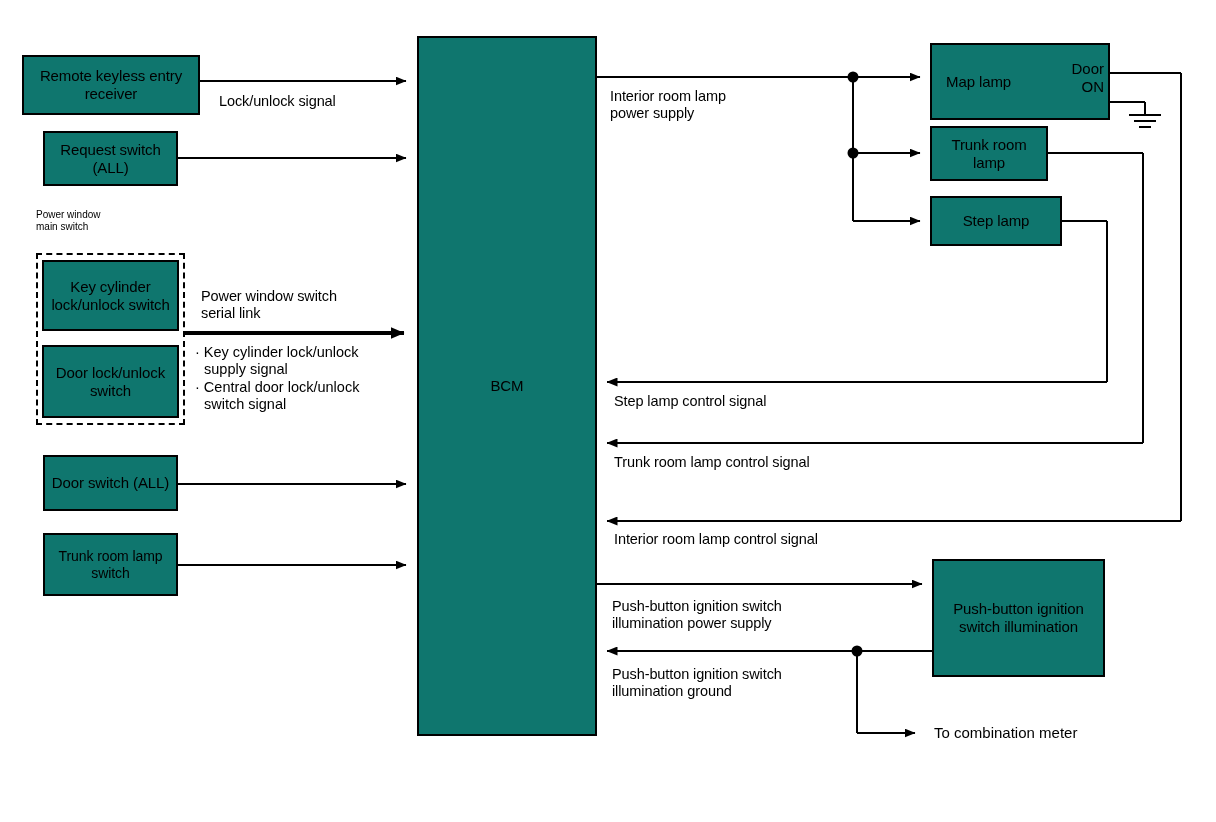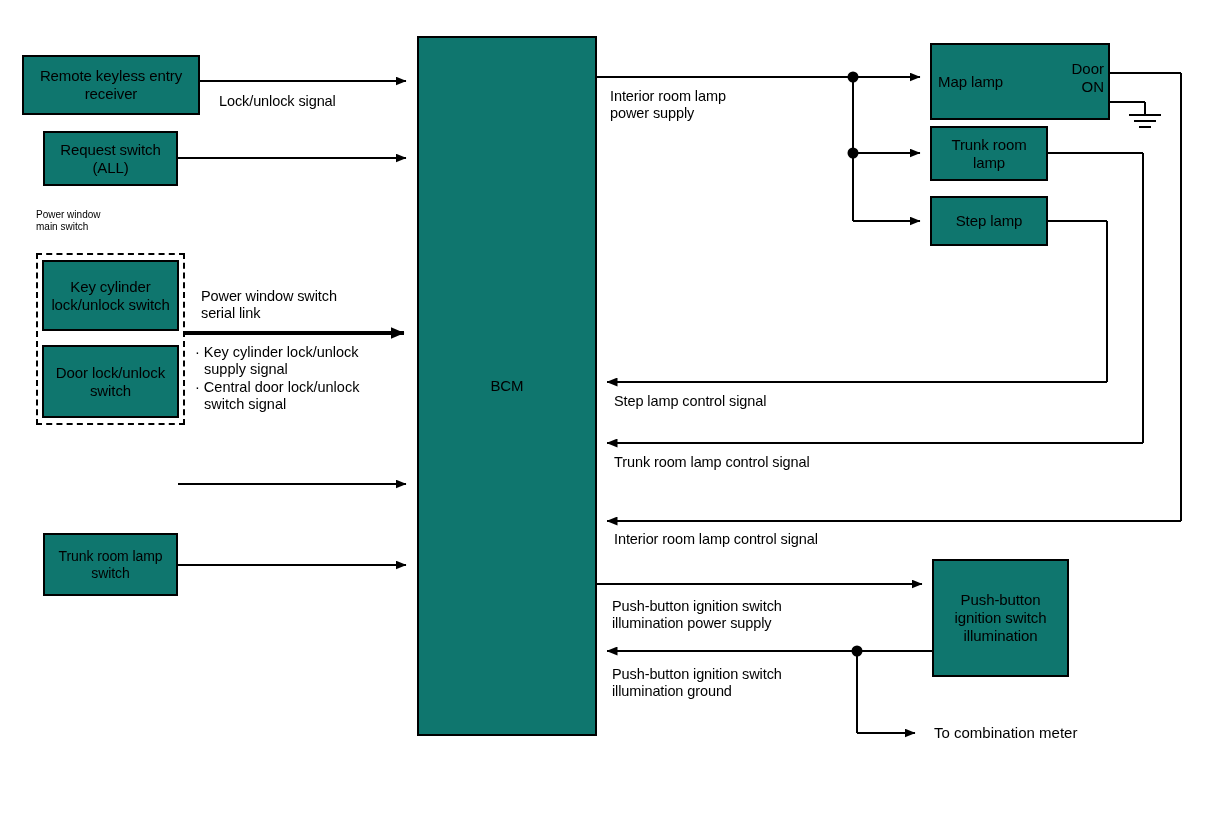--- a/index.html
+++ b/index.html
@@ -176,46 +176,50 @@
 lock/unlock
 switch</span>
   </div>
 
   <div class="node" style="left:42px; top:345px; width:137px; height:73px;">
     <span class="node-inner">Door
 lock/unlock
 switch</span>
   </div>
 
+  <div class="node" style="left:43px; top:455px; width:135px; height:56px;">
+    <span class="node-inner">Door switch
+(ALL)</span>
+  </div>
 
   <div class="node small-text" style="left:43px; top:533px; width:135px; height:63px;text-align:center;">
     <span class="node-inner">Trunk room lamp
 switch</span>
   </div>
 
   <div class="node" style="left:417px; top:36px; width:180px; height:700px;">
     <span class="node-inner">BCM</span>
   </div>
 
   <div class="node" style="left:930px; top:43px; width:180px; height:77px; justify-content:flex-start;">
-    <span class="node-inner" style="margin-left:2px;">Map lamp</span>
+    <span class="node-inner" style="margin-left:10px;">Map lamp</span>
   </div>
   <div class="sub-label" style="left:1020px; top:60px; width:84px;">Door
 ON</div>
 
   <div class="node" style="left:930px; top:126px; width:118px; height:55px;">
     <span class="node-inner">Trunk room
 lamp</span>
   </div>
 
-  <div class="node" style="left:930px; top:196px; width:118px; height:50px;">
+  <div class="node" style="left:930px; top:196px; width:132px; height:50px;">
     <span class="node-inner">Step lamp</span>
   </div>
 
-  <div class="node" style="left:932px; top:559px; width:137px; height:118px;">
+  <div class="node" style="left:932px; top:559px; width:173px; height:118px;">
     <span class="node-inner">Push-button
 ignition switch
 illumination</span>
   </div>
 
   <div class="wire-label" style="left:219px; top:93px;">Lock/unlock signal</div>
 
   <div class="wire-label" style="left:201px; top:288px;">Power window switch
 serial link</div>
 

